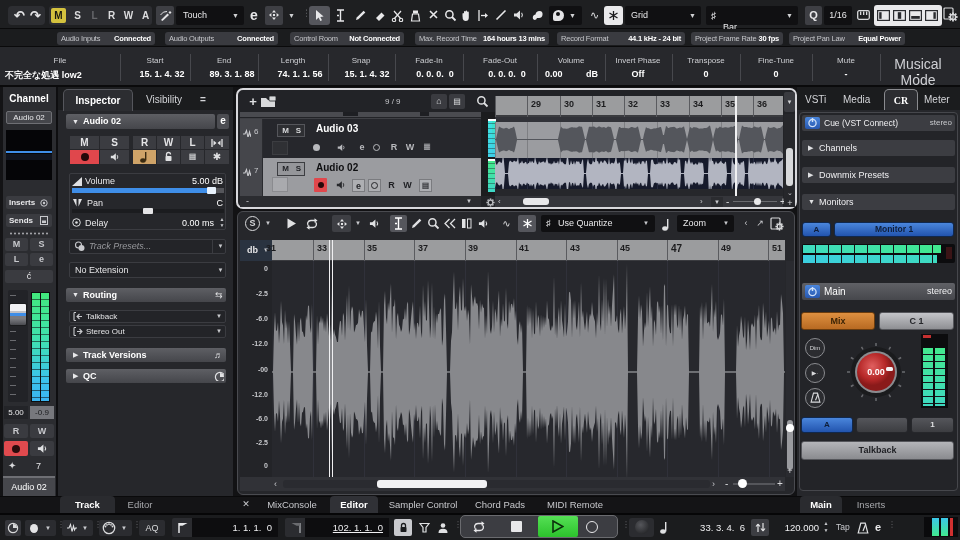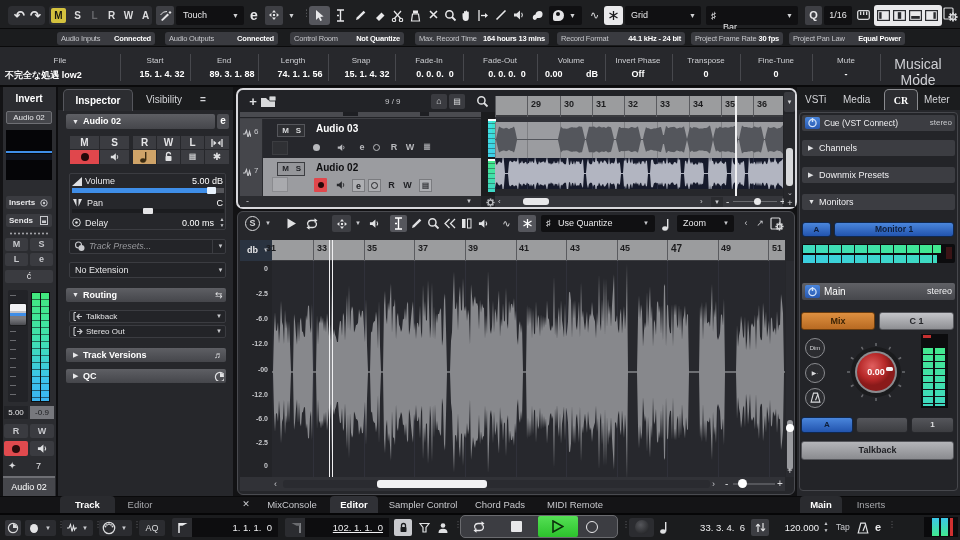--- a/index.html
+++ b/index.html
@@ -185,21 +185,21 @@
   </div>
 <div class="a" style="left:0;top:29px;width:960px;height:18px;background:#1b1c1e;border-bottom:1px solid #0a0a0b;"></div>
 <div class="a" style="left:57px;top:32px;width:98px;height:13px;background:#3a3b40;border-radius:3px;"></div>
 <div class="a" style="left:61px;top:32px;height:13px;line-height:13px;font-size:7.5px;color:#c6c7cb;letter-spacing:-0.2px;">Audio Inputs</div>
 <div class="a" style="left:57px;top:32px;width:94px;height:13px;line-height:13px;font-size:7.5px;font-weight:bold;color:#fff;text-align:right;letter-spacing:-0.2px;">Connected</div>
 <div class="a" style="left:165px;top:32px;width:113px;height:13px;background:#3a3b40;border-radius:3px;"></div>
 <div class="a" style="left:169px;top:32px;height:13px;line-height:13px;font-size:7.5px;color:#c6c7cb;letter-spacing:-0.2px;">Audio Outputs</div>
 <div class="a" style="left:165px;top:32px;width:109px;height:13px;line-height:13px;font-size:7.5px;font-weight:bold;color:#fff;text-align:right;letter-spacing:-0.2px;">Connected</div>
 <div class="a" style="left:290px;top:32px;width:114px;height:13px;background:#3a3b40;border-radius:3px;"></div>
 <div class="a" style="left:294px;top:32px;height:13px;line-height:13px;font-size:7.5px;color:#c6c7cb;letter-spacing:-0.2px;">Control Room</div>
-<div class="a" style="left:290px;top:32px;width:110px;height:13px;line-height:13px;font-size:7.5px;font-weight:bold;color:#fff;text-align:right;letter-spacing:-0.2px;">Not Quantize</div>
+<div class="a" style="left:290px;top:32px;width:110px;height:13px;line-height:13px;font-size:7.5px;font-weight:bold;color:#fff;text-align:right;letter-spacing:-0.2px;">Not Connected</div>
 <div class="a" style="left:415px;top:32px;width:134px;height:13px;background:#3a3b40;border-radius:3px;"></div>
 <div class="a" style="left:419px;top:32px;height:13px;line-height:13px;font-size:7.5px;color:#c6c7cb;letter-spacing:-0.2px;">Max. Record Time</div>
 <div class="a" style="left:415px;top:32px;width:130px;height:13px;line-height:13px;font-size:7.5px;font-weight:bold;color:#fff;text-align:right;letter-spacing:-0.2px;">164 hours 13 mins</div>
 <div class="a" style="left:557px;top:32px;width:128px;height:13px;background:#3a3b40;border-radius:3px;"></div>
 <div class="a" style="left:561px;top:32px;height:13px;line-height:13px;font-size:7.5px;color:#c6c7cb;letter-spacing:-0.2px;">Record Format</div>
 <div class="a" style="left:557px;top:32px;width:124px;height:13px;line-height:13px;font-size:7.5px;font-weight:bold;color:#fff;text-align:right;letter-spacing:-0.2px;">44.1 kHz - 24 bit</div>
 <div class="a" style="left:691px;top:32px;width:92px;height:13px;background:#3a3b40;border-radius:3px;"></div>
 <div class="a" style="left:695px;top:32px;height:13px;line-height:13px;font-size:7.5px;color:#c6c7cb;letter-spacing:-0.2px;">Project Frame Rate</div>
 <div class="a" style="left:691px;top:32px;width:88px;height:13px;line-height:13px;font-size:7.5px;font-weight:bold;color:#fff;text-align:right;letter-spacing:-0.2px;">30 fps</div>
 <div class="a" style="left:789px;top:32px;width:116px;height:13px;background:#3a3b40;border-radius:3px;"></div>
@@ -240,21 +240,21 @@
 <div class="a" style="left:462px;top:69px;width:90px;text-align:center;font-size:9px;font-weight:bold;color:#fff;">0. 0. 0.&nbsp; 0</div>
 <div class="a" style="left:593px;top:69px;width:90px;text-align:center;font-size:9px;font-weight:bold;color:#fff;">Off</div>
 <div class="a" style="left:661px;top:69px;width:90px;text-align:center;font-size:9px;font-weight:bold;color:#fff;">0</div>
 <div class="a" style="left:731px;top:69px;width:90px;text-align:center;font-size:9px;font-weight:bold;color:#fff;">0</div>
 <div class="a" style="left:801px;top:69px;width:90px;text-align:center;font-size:9px;font-weight:bold;color:#fff;">-</div>
 <div class="a" style="left:873px;top:69px;width:90px;text-align:center;font-size:9px;font-weight:bold;color:#fff;">-</div>
 <div class="a" style="left:545px;top:69px;font-size:9px;font-weight:bold;color:#fff;">0.00</div>
 <div class="a" style="left:586px;top:69px;font-size:9px;font-weight:bold;color:#fff;">dB</div>
 <div class="a" style="left:0;top:87px;width:58px;height:426px;background:#2b2c30;border-right:2px solid #0e0e10;"></div>
 <div class="a" style="left:0;top:87px;width:3px;height:426px;background:#131315;"></div>
-<div class="a" style="left:4px;top:93px;width:50px;text-align:center;font-size:10px;font-weight:bold;color:#fff;">Invert</div>
+<div class="a" style="left:4px;top:93px;width:50px;text-align:center;font-size:10px;font-weight:bold;color:#fff;">Channel</div>
 <div class="a" style="left:6px;top:111px;width:46px;height:13px;background:#45464b;border:1px solid #6e6f74;border-radius:2px;font-size:8px;color:#e8e8ea;text-align:center;line-height:11px;">Audio 02</div>
 <div class="a" style="left:6px;top:130px;width:46px;height:50px;background:#050507;"></div>
 <div class="a" style="left:6px;top:151px;width:46px;height:2px;background:#3f8ee8;"></div>
 <div class="a" style="left:6px;top:154px;width:46px;height:6px;background:#10141f;"></div>
 <div class="a" style="left:6px;top:196px;width:46px;height:13px;background:#3a3b40;border-radius:2px;"></div>
 <div class="a" style="left:9px;top:196px;height:13px;line-height:13px;font-size:8px;font-weight:bold;color:#e8e8ea;">Inserts</div>
 <div class="a" style="left:40px;top:199px;width:8px;height:8px;">
     <svg width="8" height="8">
       <circle cx="4" cy="4" r="3.2" fill="none" stroke="#c8c9cd" stroke-width="1"></circle>
       <circle cx="4" cy="4" r="1.2" fill="#c8c9cd"></circle>

